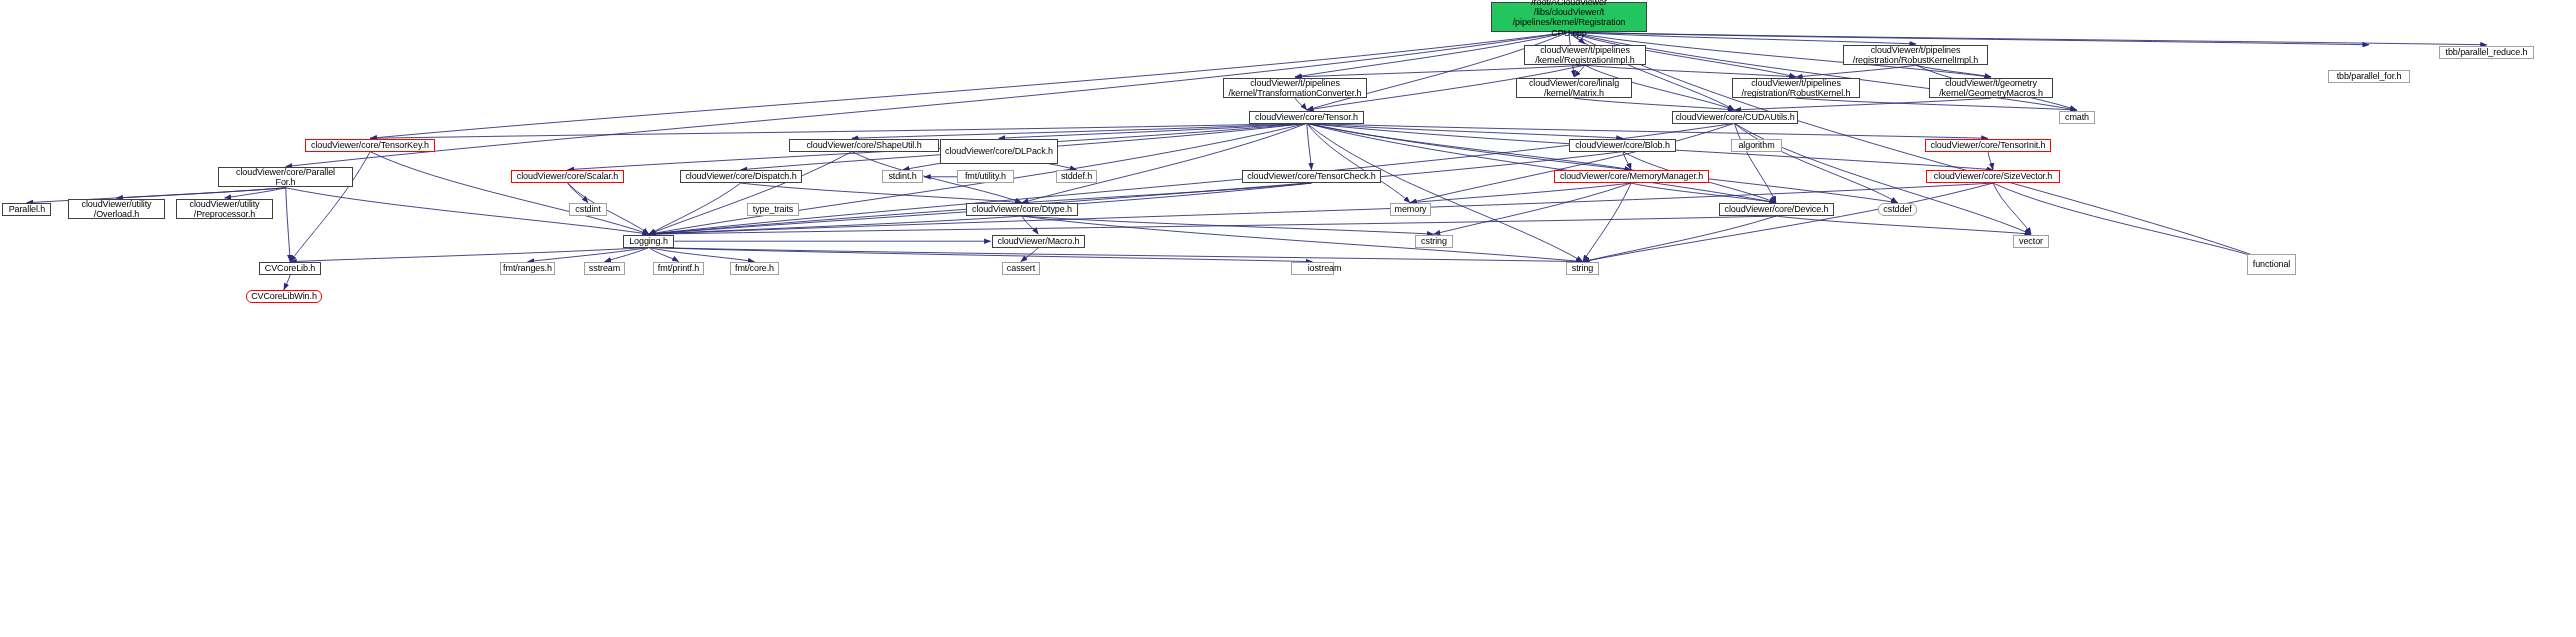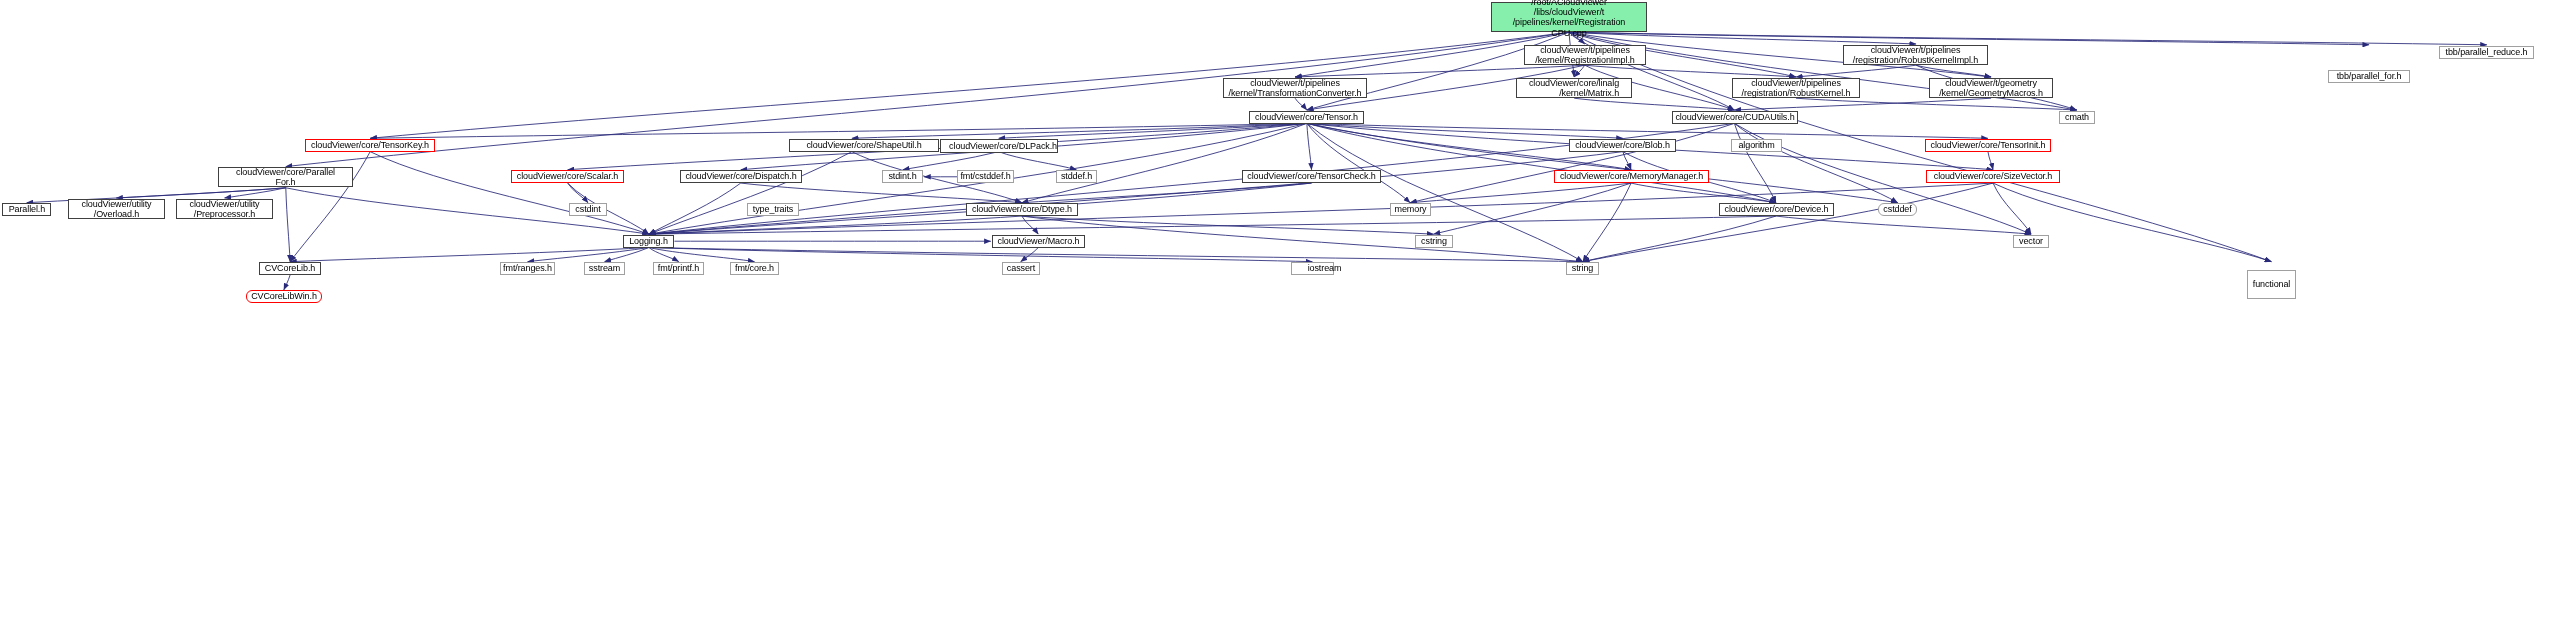--- a/index.html
+++ b/index.html
@@ -38,21 +38,21 @@
     letter-spacing: -0.1px;
     z-index: 5;
   }
   .node.strong {
     border: 1.3px solid #404040;
   }
   .node.red {
     border: 1.3px solid #ff0000;
   }
   .node.root {
-    background: #86efac;
+    background: #22c55e;
     border: 1.3px solid #404040;
   }
 </style>
 </head>
 <body>
 
 <div id="canvas">
   <svg id="edges" viewBox="0 0 3281 812" preserveAspectRatio="none">
     <defs>
       <marker id="arrowhead" markerWidth="9" markerHeight="7" refX="8.5" refY="3.5" orient="auto" markerUnits="userSpaceOnUse">
@@ -162,41 +162,41 @@
 /pipelines/kernel/Registration
 CPU.cpp</span></div>
       <div class="node " style="left: 2328px; top: 46px; width: 82px; height: 12.6px; margin-top: 24px;"><span>tbb/parallel_for.h</span></div>
       <div class="node " style="left: 2439px; top: 46px; width: 95px; height: 12.6px;"><span>tbb/parallel_reduce.h</span></div>
       <div class="node strong" style="left: 1524px; top: 45px; width: 122px; height: 20.4px;"><span>cloudViewer/t/pipelines
 /kernel/RegistrationImpl.h</span></div>
       <div class="node strong" style="left: 1843px; top: 45px; width: 145px; height: 20.4px;"><span>cloudViewer/t/pipelines
 /registration/RobustKernelImpl.h</span></div>
       <div class="node strong" style="left: 1223px; top: 78px; width: 144px; height: 20.4px;"><span>cloudViewer/t/pipelines
 /kernel/TransformationConverter.h</span></div>
-      <div class="node strong" style="left: 1516px; top: 78px; width: 116px; height: 20.4px; text-align: right;"><span>cloudViewer/core/linalg
+      <div class="node strong" style="left: 1516px; top: 78px; width: 116px; height: 20.4px;"><span>cloudViewer/core/linalg
 /kernel/Matrix.h</span></div>
       <div class="node strong" style="left: 1732px; top: 78px; width: 128px; height: 20.4px;"><span>cloudViewer/t/pipelines
 /registration/RobustKernel.h</span></div>
       <div class="node strong" style="left: 1929px; top: 78px; width: 124px; height: 20.4px;"><span>cloudViewer/t/geometry
 /kernel/GeometryMacros.h</span></div>
       <div class="node " style="left: 2059px; top: 111px; width: 36px; height: 12.6px;"><span>cmath</span></div>
       <div class="node strong" style="left: 1249px; top: 111px; width: 115px; height: 12.6px;"><span>cloudViewer/core/Tensor.h</span></div>
       <div class="node strong" style="left: 1672px; top: 111px; width: 126px; height: 12.6px;"><span>cloudViewer/core/CUDAUtils.h</span></div>
       <div class="node red" style="left: 305px; top: 139px; width: 130px; height: 12.6px;"><span>cloudViewer/core/TensorKey.h</span></div>
       <div class="node strong" style="left: 789px; top: 139px; width: 150px; height: 12.6px;"><span>cloudViewer/core/ShapeUtil.h</span></div>
-      <div class="node strong" style="left: 940px; top: 139px; width: 118px; height: 14px; justify-content: flex-end;"><span>cloudViewer/core/DLPack.h</span></div>
+      <div class="node strong" style="left: 940px; top: 139px; width: 118px; height: 25px;"><span>cloudViewer/core/DLPack.h</span></div>
       <div class="node strong" style="left: 1569px; top: 139px; width: 107px; height: 12.6px;"><span>cloudViewer/core/Blob.h</span></div>
       <div class="node " style="left: 1731px; top: 139px; width: 51px; height: 12.6px;"><span>algorithm</span></div>
       <div class="node red" style="left: 1925px; top: 139px; width: 126px; height: 12.6px;"><span>cloudViewer/core/TensorInit.h</span></div>
       <div class="node strong" style="left: 218px; top: 167px; width: 135px; height: 20.4px;"><span>cloudViewer/core/Parallel
 For.h</span></div>
       <div class="node red" style="left: 511px; top: 170px; width: 113px; height: 12.6px;"><span>cloudViewer/core/Scalar.h</span></div>
       <div class="node strong" style="left: 680px; top: 170px; width: 122px; height: 12.6px;"><span>cloudViewer/core/Dispatch.h</span></div>
       <div class="node " style="left: 882px; top: 170px; width: 41px; height: 12.6px;"><span>stdint.h</span></div>
-      <div class="node " style="left: 957px; top: 170px; width: 57px; height: 12.6px;"><span>fmt/cstddef.h</span></div>
+      <div class="node " style="left: 957px; top: 170px; width: 57px; height: 12.6px;"><span>fmt/utility.h</span></div>
       <div class="node " style="left: 1056px; top: 170px; width: 41px; height: 12.6px;"><span>stddef.h</span></div>
       <div class="node strong" style="left: 1242px; top: 170px; width: 139px; height: 12.6px;"><span>cloudViewer/core/TensorCheck.h</span></div>
       <div class="node red" style="left: 1554px; top: 170px; width: 155px; height: 12.6px;"><span>cloudViewer/core/MemoryManager.h</span></div>
       <div class="node red" style="left: 1926px; top: 170px; width: 134px; height: 12.6px;"><span>cloudViewer/core/SizeVector.h</span></div>
       <div class="node strong" style="left: 2.4px; top: 203px; width: 49px; height: 12.6px;"><span>Parallel.h</span></div>
       <div class="node strong" style="left: 68px; top: 199px; width: 97px; height: 20.4px;"><span>cloudViewer/utility
 /Overload.h</span></div>
       <div class="node strong" style="left: 176px; top: 199px; width: 97px; height: 20.4px;"><span>cloudViewer/utility
 /Preprocessor.h</span></div>
       <div class="node " style="left: 569px; top: 203px; width: 38px; height: 12.6px;"><span>cstdint</span></div>
@@ -210,17 +210,17 @@
       <div class="node " style="left: 1415px; top: 235px; width: 38px; height: 12.6px;"><span>cstring</span></div>
       <div class="node " style="left: 2013px; top: 235px; width: 36px; height: 12.6px;"><span>vector</span></div>
       <div class="node strong" style="left: 259px; top: 262px; width: 62px; height: 12.6px;"><span>CVCoreLib.h</span></div>
       <div class="node " style="left: 500px; top: 262px; width: 55px; height: 12.6px;"><span>fmt/ranges.h</span></div>
       <div class="node " style="left: 584px; top: 262px; width: 41px; height: 12.6px;"><span>sstream</span></div>
       <div class="node " style="left: 653px; top: 262px; width: 51px; height: 12.6px;"><span>fmt/printf.h</span></div>
       <div class="node " style="left: 730px; top: 262px; width: 49px; height: 12.6px;"><span>fmt/core.h</span></div>
       <div class="node " style="left: 1002px; top: 262px; width: 38px; height: 12.6px;"><span>cassert</span></div>
       <div class="node " style="left: 1291px; top: 262px; width: 43px; height: 12.6px; padding-left: 24px;"><span>iostream</span></div>
       <div class="node " style="left: 1566px; top: 262px; width: 33px; height: 12.6px;"><span>string</span></div>
-      <div class="node " style="left: 2247px; top: 270px; width: 49px; height: 29px; text-align: right;"><span>functional</span></div>
+      <div class="node " style="left: 2247px; top: 254px; width: 49px; height: 21px; text-align: right;"><span>functional</span></div>
       <div class="node red" style="left: 246px; top: 290px; width: 76px; height: 12.6px; border-radius: 6px;"><span>CVCoreLibWin.h</span></div>
     </div>
 </div>
 
 
 </body></html>

